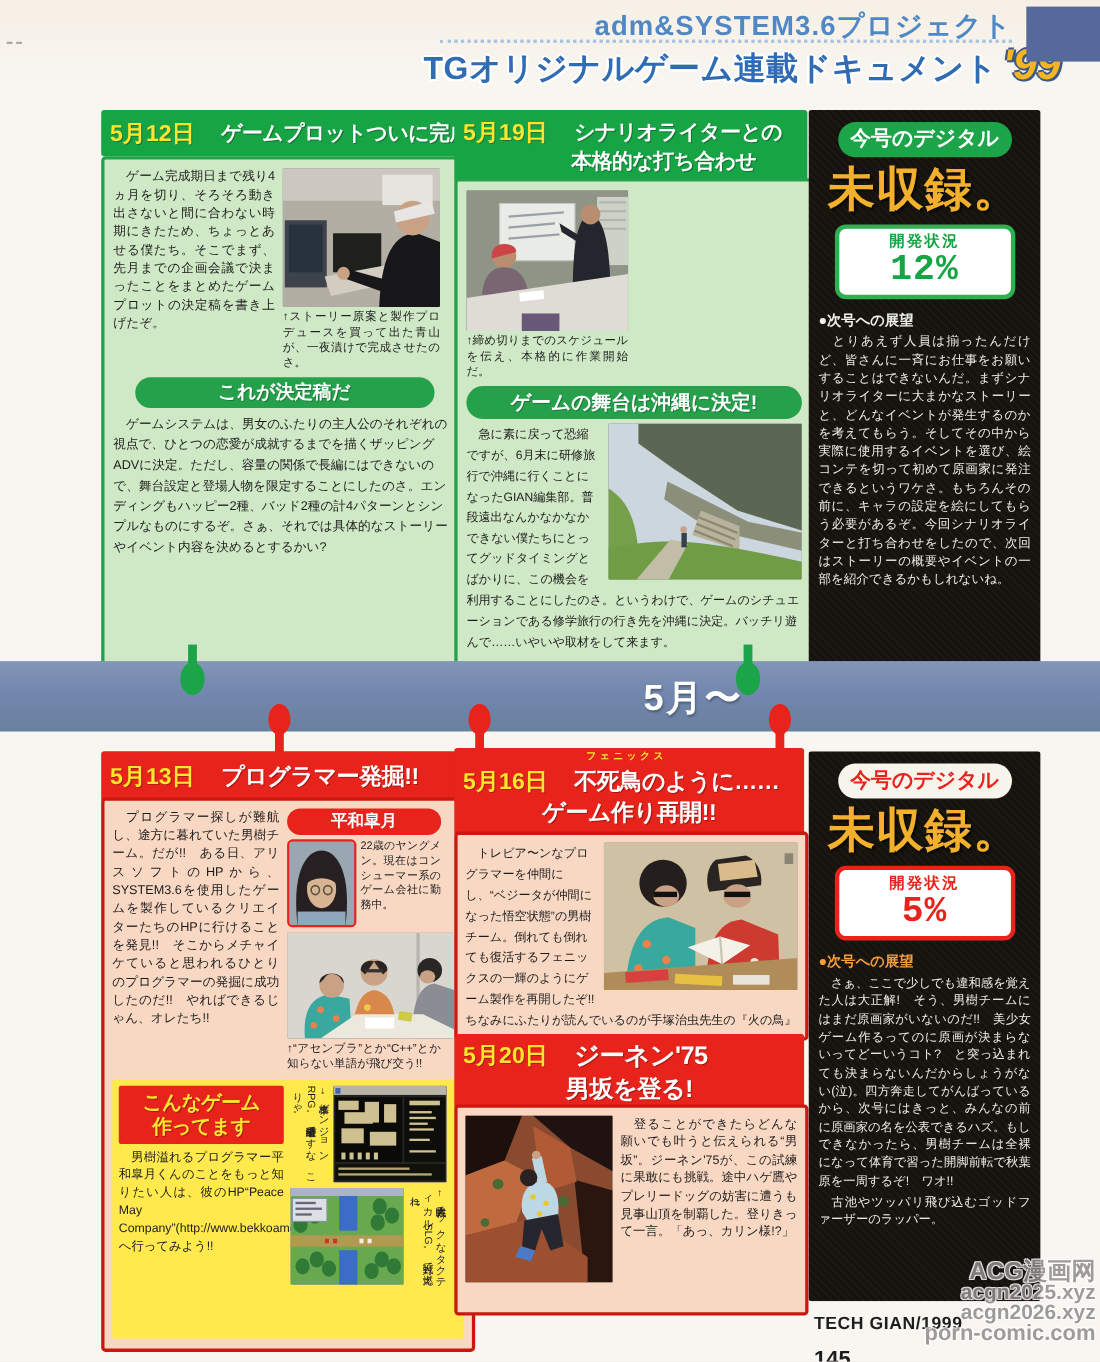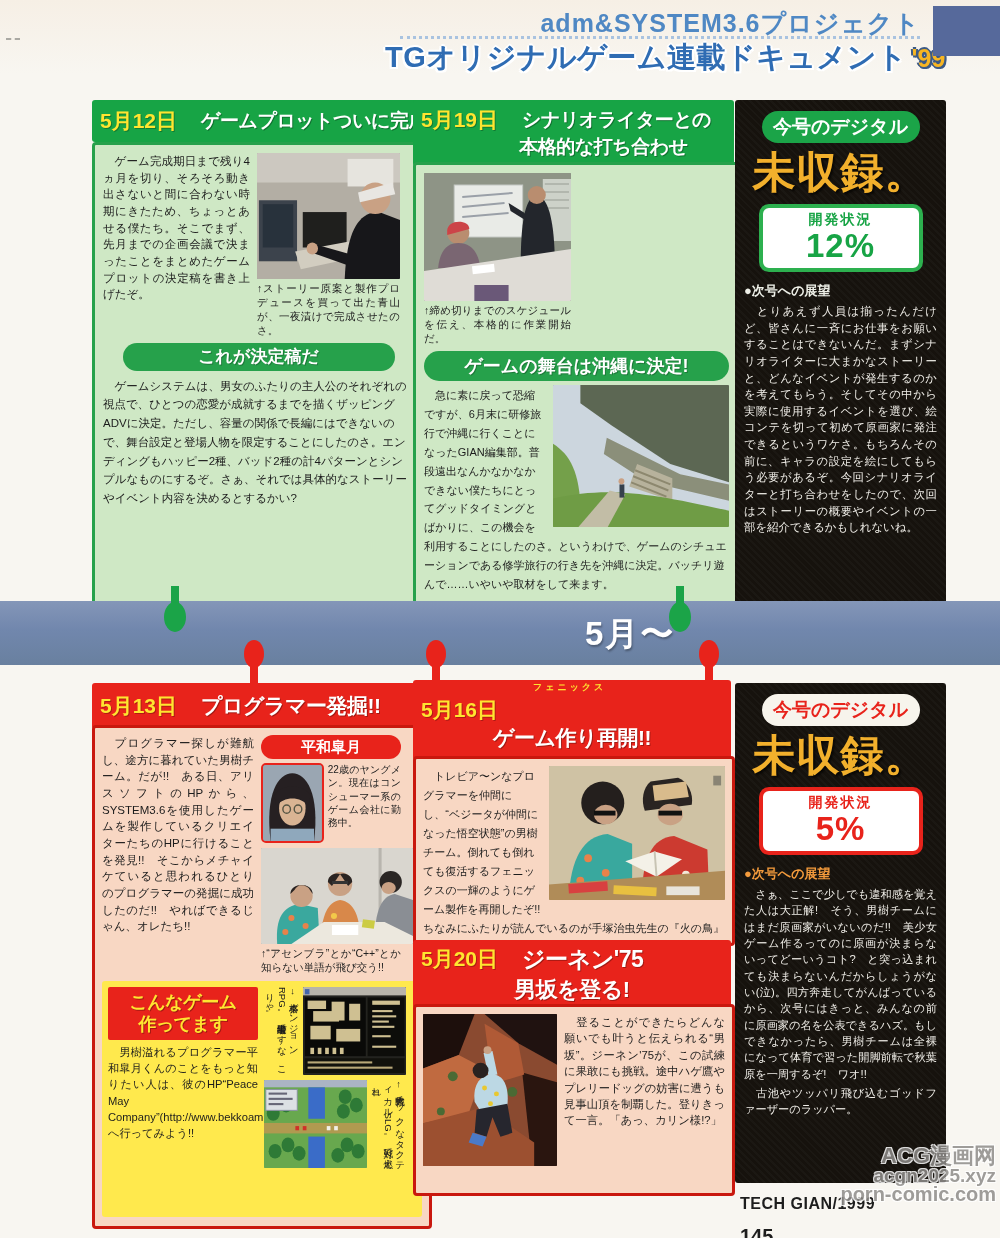--- a/index.html
+++ b/index.html
@@ -5,22 +5,22 @@
   html,body{margin:0;padding:0;background:#e8e6e2;}
   #page{position:relative;width:1000px;height:1238px;margin:0 auto;overflow:hidden;
         background:linear-gradient(180deg,#f6efe5 0%,#f8f6f1 6%,#f8f6f1 100%);
         font-family:"Liberation Sans","DejaVu Sans",sans-serif;color:#1b1b1b;}
   .abs{position:absolute;}
   
   .hdr1{font-weight:bold;color:#4f88c4;font-size:25px;letter-spacing:1px;text-align:right;white-space:nowrap;}
   .hdr-dots{border-top:3px dotted #a9c3e0;}
   .hdr2{font-weight:bold;color:#2f6cb3;font-size:29px;letter-spacing:0.5px;text-align:right;white-space:nowrap;
         text-shadow:-2px 0 0 #fff,2px 0 0 #fff,0 -2px 0 #fff,0 2px 0 #fff,2px 2px 0 #fff,-2px 2px 0 #fff;}
-  .hdr-year{color:#f7b522;font-size:25px;font-weight:bold;
-        text-shadow:-2px 0 0 #3c5a86,2px 0 0 #3c5a86,0 -2px 0 #3c5a86,0 2px 0 #3c5a86,2px 2px 0 #3c5a86;}
+  .hdr-year{color:#f7b522;font-size:39px;font-weight:bold;
+        text-shadow:-2px 0 0 #3c5a86,2px 0 0 #3c5a86,0 -2px 0 #3c5a86,0 2px 0 #3c5a86,2px 2px 0 #3c5a86;font-style:italic;}
   .corner-sq{background:#56699b;}
   .reg-mark{width:14px;border-top:2px dashed #8a8a85;opacity:.7;}
   
   .ghead{background:#17a445;border-radius:3px;display:flex;align-items:center;padding:0 8px;gap:24px;}
   .rhead{background:#e8231b;border-radius:3px;display:flex;flex-direction:column;justify-content:center;padding:2px 8px;}
   .hrow{display:flex;align-items:center;gap:24px;}
   .hdate{color:#ffe530;font-weight:800;font-size:21px;white-space:nowrap;text-shadow:1px 1px 0 rgba(0,0,0,.25);}
   .htitle{color:#fff;font-weight:800;font-size:19px;letter-spacing:-0.5px;white-space:nowrap;text-shadow:1px 1px 0 rgba(0,0,0,.3);}
   .htitle2{color:#fff;font-weight:800;font-size:19px;text-align:center;letter-spacing:-0.5px;text-shadow:1px 1px 0 rgba(0,0,0,.3);}
   .furi{position:absolute;top:1px;color:#ffe530;font-size:9px;font-weight:bold;letter-spacing:3px;}
@@ -55,21 +55,21 @@
   .bpill.w{background:#f7f4ec;color:#e8231b;}
   .bigtitle{font-family:"DejaVu Serif","Liberation Serif",serif;font-weight:bold;color:#f2b02c;
             font-size:43px;text-align:center;letter-spacing:1px;margin-top:6px;line-height:1.1;
             text-shadow:2px 2px 2px rgba(0,0,0,.6);}
   .statbox{background:#fff;border-radius:10px;text-align:center;width:156px;margin:8px auto 0;padding:3px 0 4px;}
   .statbox.g{border:4px solid #2db04f;}
   .statbox.r{border:4px solid #e8231b;}
   .statlabel{font-size:14px;font-weight:800;letter-spacing:2px;}
   .statbox.g .statlabel,.statbox.g .statval{color:#17a445;}
   .statbox.r .statlabel,.statbox.r .statval{color:#e8231b;}
-  .statval{font-size:33px;font-weight:800;line-height:1.05;letter-spacing:1px;}
+  .statval{font-size:33px;font-weight:800;line-height:1.05;letter-spacing:1px;font-family:Liberation Mono, monospace;}
   .outlook{font-size:13px;font-weight:800;margin-top:10px;}
   .outlook.g{color:#eef0e8;}
   .outlook.r{color:#f49b3c;}
   .btext{font-size:11.4px;line-height:1.46;color:#f0eee8;text-align:justify;margin-top:3px;}
   
   .band{background:linear-gradient(180deg,#8496b8 0%,#7187ad 45%,#69809f 100%);}
   .bandlabel{color:#fff;font-weight:800;font-size:33px;text-shadow:1px 2px 2px rgba(0,0,0,.3);letter-spacing:2px;}
   .dot-g,.stem-g{background:#1ba448;}
   .dot-r,.stem-r{background:#e8231b;}
   .dot-g,.dot-r{border-radius:50%;}
@@ -351,20 +351,21 @@
           <div class="vcap">←大戦略チックなタクティカルSLG。対戦で燃えれ!!</div>
         </div>
       </div>
     </div>
   </div>
 
   <div class="abs rhead" style="left:413px;top:680px;width:302px;height:76px;">
     <span class="furi" style="left:120px;">フェニックス</span>
     <div class="hrow" style="margin-top:8px;">
       <span class="hdate">5月16日</span>
+      <span class="htitle" style="font-size:21px;">不死鳥のように……</span>
     </div>
     <div class="htitle2" style="font-size:21px;">ゲーム作り再開!!</div>
   </div>
   <div class="abs rbox" style="left:413px;top:756px;width:302px;height:170px;">
     <div class="ph fr" style="width:176px;height:134px;">
       <svg viewBox="0 0 180 138" preserveAspectRatio="none">
         <rect width="180" height="138" fill="#cfc2a4"></rect>
         <rect x="168" y="10" width="8" height="10" fill="#8a8474"></rect>
         <circle cx="55" cy="38" r="22" fill="#241f1d"></circle>
         <ellipse cx="58" cy="50" rx="12" ry="10" fill="#c9a184"></ellipse>
@@ -441,16 +442,17 @@
   </div>
 
   <div class="abs footer" style="left:740px;top:1195px;">
     <span class="foot-mag">TECH GIAN/1999</span>
     <span class="foot-page">145</span>
   </div>
 
   <div class="abs wm" style="left:690px;top:1146px;width:306px;">
     <div style="font-size:22px;">ACG漫画网</div>
     <div style="font-size:19px;">acgn2025.xyz</div>
+    <div style="font-size:19px;">acgn2026.xyz</div>
     <div style="font-size:20px;">porn-comic.com</div>
   </div>
 
 </div>
 
 </body></html>

